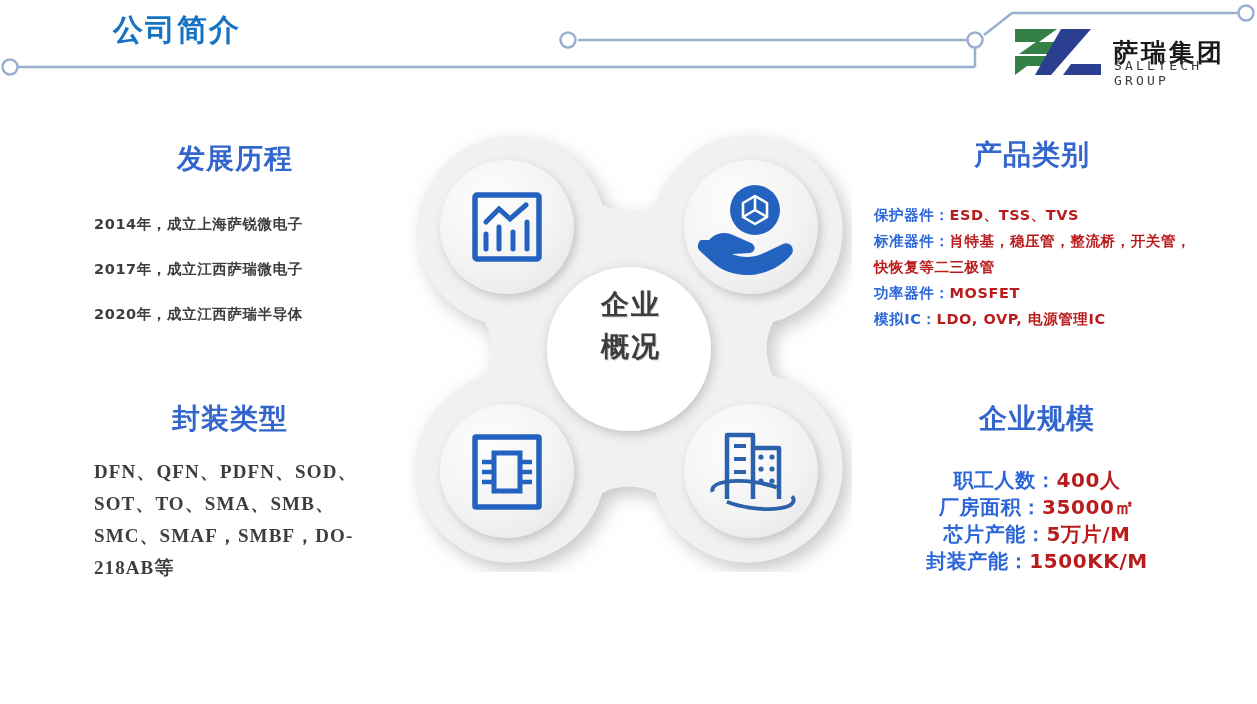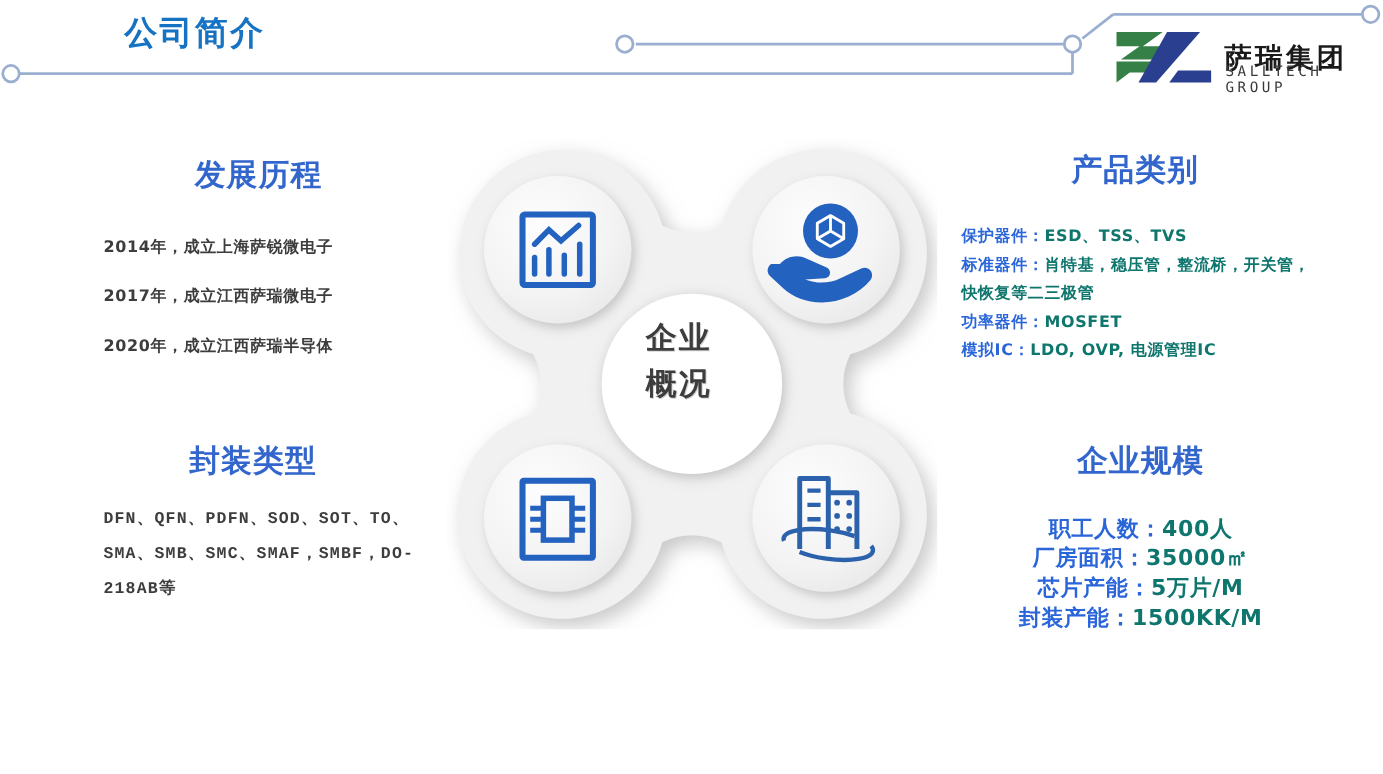--- a/index.html
+++ b/index.html
@@ -43,32 +43,32 @@
     font-size:28px;font-weight:bold;color:#3366cc;
     letter-spacing:1px;text-align:center;
     font-family:"DejaVu Sans","Liberation Sans",sans-serif;
   }
   .body-line{
     font-size:14.5px;font-weight:bold;color:#3d3d3d;
     letter-spacing:0.6px;
     font-family:"DejaVu Sans","Liberation Sans",sans-serif;
   }
   .lbl{color:#2a66d9;}
-  .val{color:#0f766e;}
+  .val{color:#b91c1c;}
 
   #block-history{left:70px;top:140px;width:330px;}
   #block-history .block-title{margin-bottom:24px;}
   #block-history .body-line{margin:0 0 0 24px;padding:13px 0;}
 
   #block-package{left:70px;top:400px;width:320px;}
   #block-package .block-title{margin-bottom:18px;}
   #block-package .pkg-text{
-    margin-left:24px;font-size:15px;font-weight:bold;color:#3d3d3d;
+    margin-left:24px;font-size:19px;font-weight:bold;color:#3d3d3d;
     line-height:32px;letter-spacing:1.1px;
-    font-family:Liberation Mono, monospace;
+    font-family:Liberation Serif, serif;
   }
 
   #block-products{left:862px;top:136px;width:340px;}
   #block-products .block-title{margin-bottom:28px;}
   #block-products .prod-line{
     font-size:14.5px;font-weight:bold;line-height:26px;
     letter-spacing:0.6px;margin-left:12px;
     font-family:"DejaVu Sans","Liberation Sans",sans-serif;
   }
 
@@ -77,25 +77,25 @@
   #block-scale .scale-row{
     font-size:20px;font-weight:bold;line-height:27px;
     letter-spacing:0.6px;text-align:center;
     font-family:"DejaVu Sans","Liberation Sans",sans-serif;
   }
 
   
   .diagram{position:absolute;left:406px;top:126px;width:446px;height:446px;}
   .diagram svg{position:absolute;left:0;top:0;}
   .center-label{
-    position:absolute;left:151px;top:160px;width:120px;
+    position:absolute;left:165px;top:160px;width:120px;
     text-align:center;
     font-size:28px;font-weight:bold;color:#3d3d3d;
     line-height:42px;letter-spacing:2px;
-    font-family:Liberation Sans, sans-serif;
+    font-family:Liberation Mono, monospace;
     text-shadow:1px 1px 0 rgba(0,0,0,0.18);
   }
 </style>
 </head>
 <body>
 
 <div class="slide">
 
   <div class="header">
 

